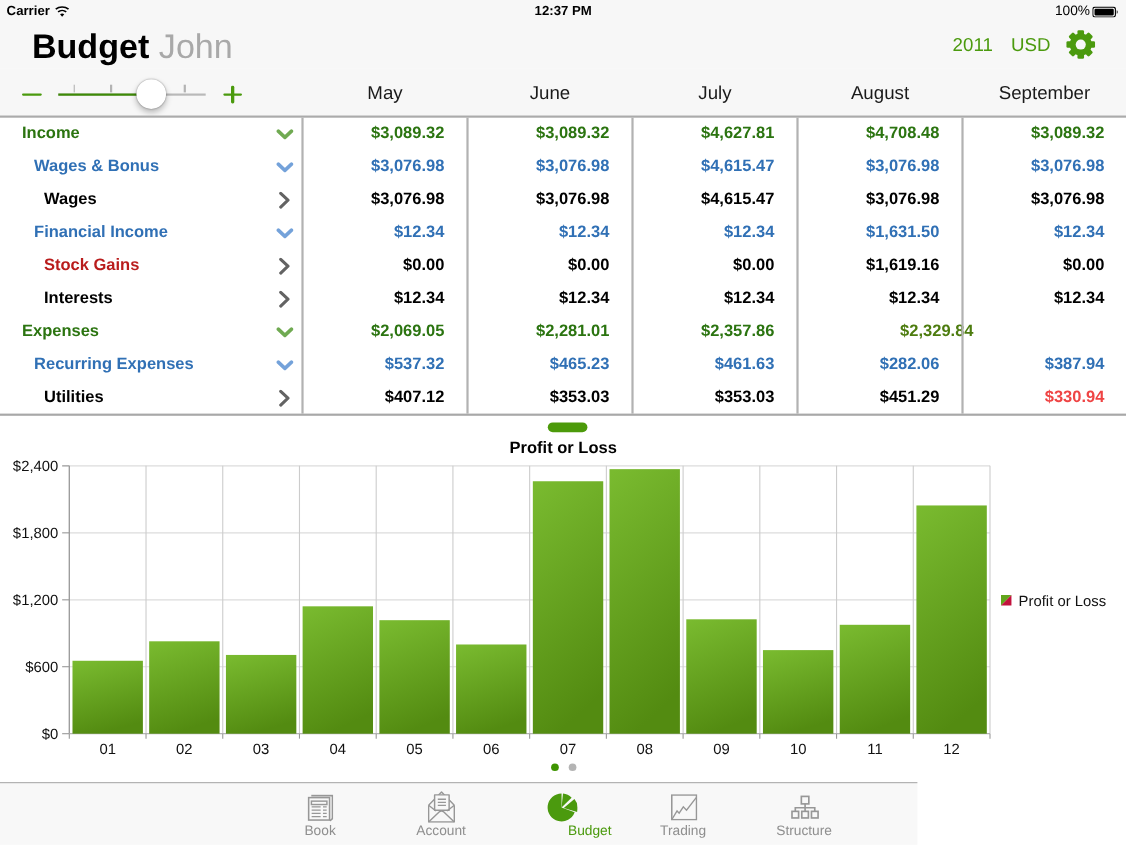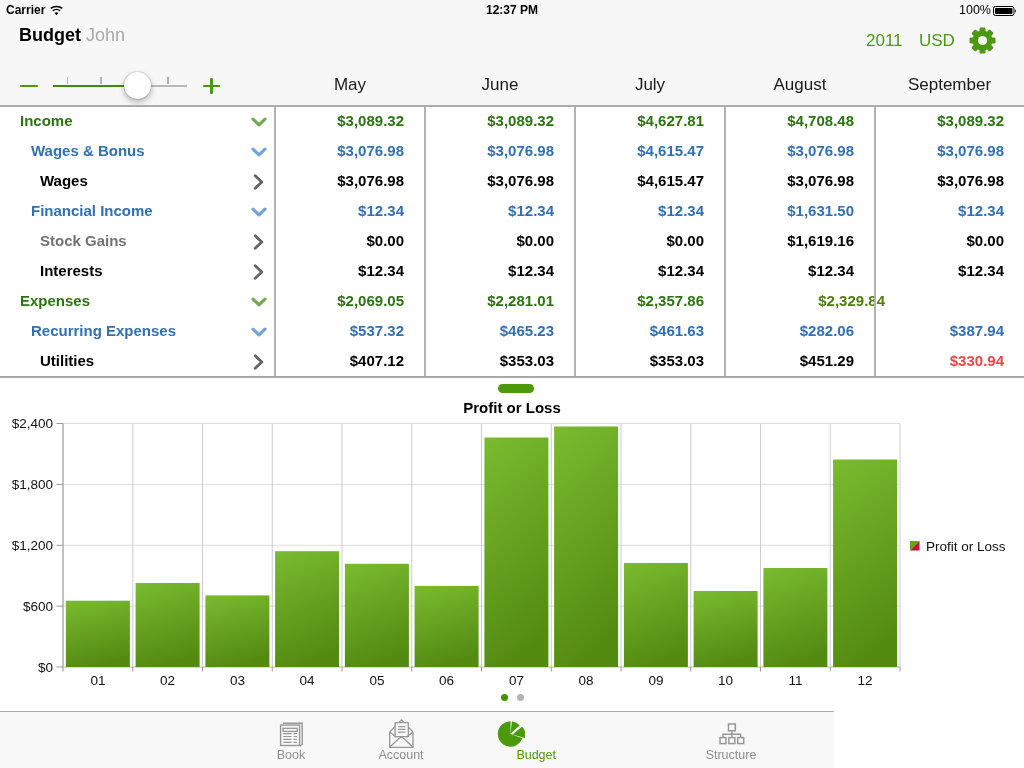--- a/index.html
+++ b/index.html
@@ -36,21 +36,21 @@
   </svg>
   <div class="abs" style="left:0;top:0;width:1024px;height:20px;line-height:21px;font-size:12px;font-weight:bold;color:#000;text-align:center">12:37 PM</div>
   <div class="abs" style="left:889px;top:0;width:102px;height:20px;line-height:21px;font-size:12.5px;color:#000;text-align:right">100%</div>
   <svg class="abs" style="left:993px;top:5.5px" width="25" height="10" viewBox="0 0 25 10">
     <rect x="0.5" y="0.5" width="20.5" height="9" rx="2" fill="none" stroke="#000" stroke-width="1"></rect>
     <rect x="2" y="2" width="17.5" height="6" rx="1" fill="#000"></rect>
     <path d="M22.2,3.4 L22.2,6.6 C23.3,6.4 23.3,3.6 22.2,3.4 Z" fill="#000"></path>
   </svg>
 </div>
 <div id="navbar">
-  <div class="abs" style="left:19px;top:5px;font-size:18px;text-align:right;"><span style="font-weight:bold;color:#000">Budget</span> <span style="color:#a9a9a9">John</span></div>
+  <div class="abs" style="left:29px;top:5px;font-size:31px;text-align:right;"><span style="font-weight:bold;color:#000">Budget</span> <span style="color:#a9a9a9">John</span></div>
   <div class="abs grn" style="left:866px;top:11px;font-size:17px;">2011</div>
   <div class="abs grn" style="left:919px;top:11px;font-size:17px;">USD</div>
   <svg class="abs" style="left:969px;top:7px" width="27" height="27" viewBox="0 0 27 27">
     <g fill="#4b9a0e">
       <g transform="translate(13.5,13.5)">
         <rect x="-3" y="-13" width="6" height="26" rx="1.2"></rect>
         <rect x="-3" y="-13" width="6" height="26" rx="1.2" transform="rotate(45)"></rect>
         <rect x="-3" y="-13" width="6" height="26" rx="1.2" transform="rotate(90)"></rect>
         <rect x="-3" y="-13" width="6" height="26" rx="1.2" transform="rotate(135)"></rect>
         <circle cx="0" cy="0" r="10"></circle>
@@ -116,21 +116,21 @@
 <svg class="chev" style="left:250.5px;top:10.5px" width="16" height="11" viewBox="0 0 16 11">
         <polyline points="2,2.2 8,7.9 14,2.2" fill="none" stroke="#74a2da" stroke-width="3.2" stroke-linecap="round" stroke-linejoin="round"></polyline>
       </svg>
 <div class="tval" style="left:275px;width:129px;color:#3070b5">$12.34</div>
 <div class="tval" style="left:425px;width:129px;color:#3070b5">$12.34</div>
 <div class="tval" style="left:575px;width:129px;color:#3070b5">$12.34</div>
 <div class="tval" style="left:725px;width:129px;color:#3070b5">$1,631.50</div>
 <div class="tval" style="left:875px;width:129px;color:#3070b5">$12.34</div>
 </div>
 <div class="trow" style="top:226px">
-<div class="tlabel" style="left:40px;color:#737373">Stock Gains</div>
+<div class="tlabel" style="left:40px;color:#b91c1c">Stock Gains</div>
 <svg class="chev" style="left:252.5px;top:7.5px" width="12" height="16" viewBox="0 0 12 16">
         <polyline points="2.2,1.8 8.8,8 2.2,14.2" fill="none" stroke="#636363" stroke-width="2.8" stroke-linecap="round" stroke-linejoin="round"></polyline>
       </svg>
 <div class="tval" style="left:275px;width:129px;color:#000000">$0.00</div>
 <div class="tval" style="left:425px;width:129px;color:#000000">$0.00</div>
 <div class="tval" style="left:575px;width:129px;color:#000000">$0.00</div>
 <div class="tval" style="left:725px;width:129px;color:#000000">$1,619.16</div>
 <div class="tval" style="left:875px;width:129px;color:#000000">$0.00</div>
 </div>
 <div class="trow" style="top:256px">
@@ -298,20 +298,27 @@
   <div class="tab" style="left:466px">
     <svg class="abs" style="left:31px;top:9px" width="28" height="28" viewBox="0 0 28 28">
       <g fill="#4b9a0e">
         <path d="M13.5,13 L13.5,0.3 A12.7,12.7 0 1 0 25.43,17.34 Z"></path>
         <path d="M13.5,13 L14.83,0.37 A12.7,12.7 0 0 1 22.64,4.18 Z"></path>
         <path d="M13.5,13 L23.23,4.84 A12.7,12.7 0 0 1 25.71,16.50 Z" transform="translate(2.0,0.6)"></path>
       </g>
     </svg>
     <div class="lbl grn">Budget</div>
   </div>
+  <div class="tab" style="left:576px">
+    <svg class="abs" style="left:33.5px;top:10.8px" width="24" height="24" viewBox="0 0 24 24">
+      <rect x="0.7" y="0.7" width="22.5" height="22.5" fill="none" stroke="#979797" stroke-width="1.4"></rect>
+      <path d="M0.8,23 L5.5,15.2 L7.4,17.2 L11.2,11.5 L14.1,14.6 L22.9,3.1" fill="none" stroke="#979797" stroke-width="1.25"></path>
+    </svg>
+    <div class="lbl gray">Trading</div>
+  </div>
   <div class="tab" style="left:686px">
     <svg class="abs" style="left:31.5px;top:10.1px" width="28" height="24" viewBox="0 0 28 24">
       <g fill="none" stroke="#979797" stroke-width="1.5">
         <rect x="10.5" y="2" width="6.8" height="6.8"></rect>
         <rect x="2" y="15.6" width="6" height="6"></rect>
         <rect x="10.9" y="15.6" width="6" height="6"></rect>
         <rect x="19.7" y="15.6" width="6" height="6"></rect>
         <path d="M13.9,8.8 V12.3 M5,15.6 V12.3 H22.7 V15.6 M13.9,12.3 V15.6"></path>
       </g>
     </svg>

